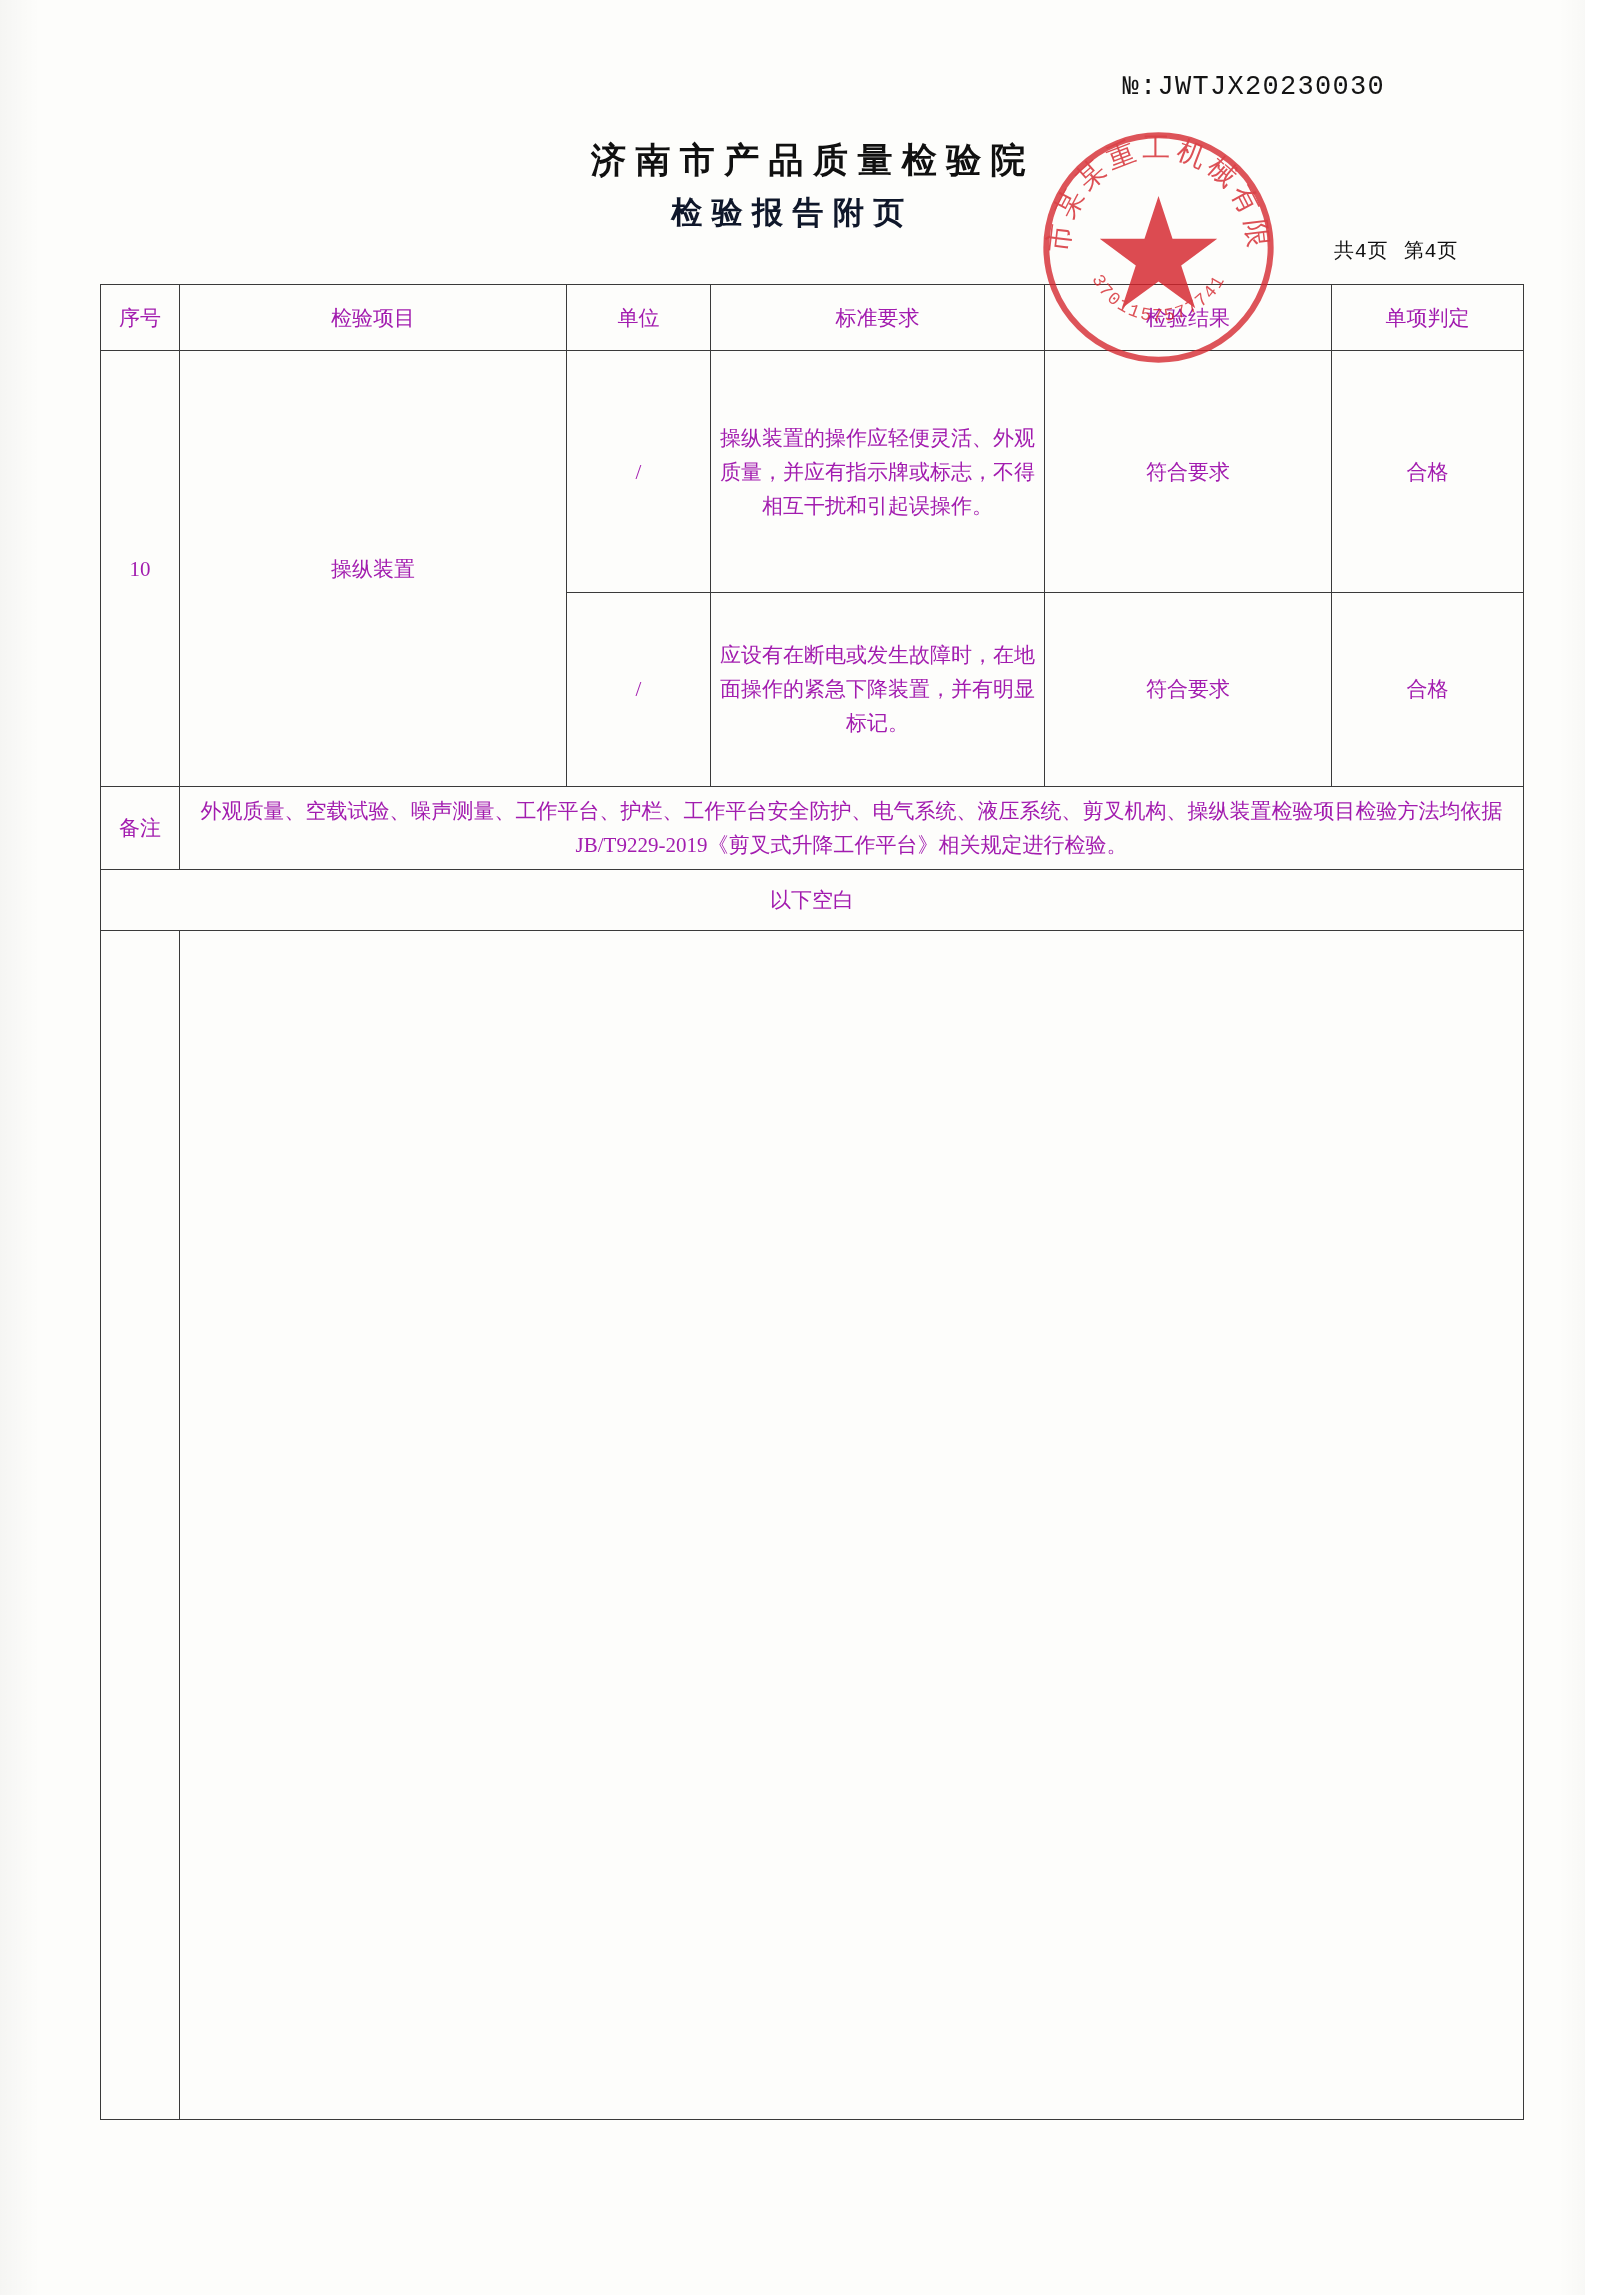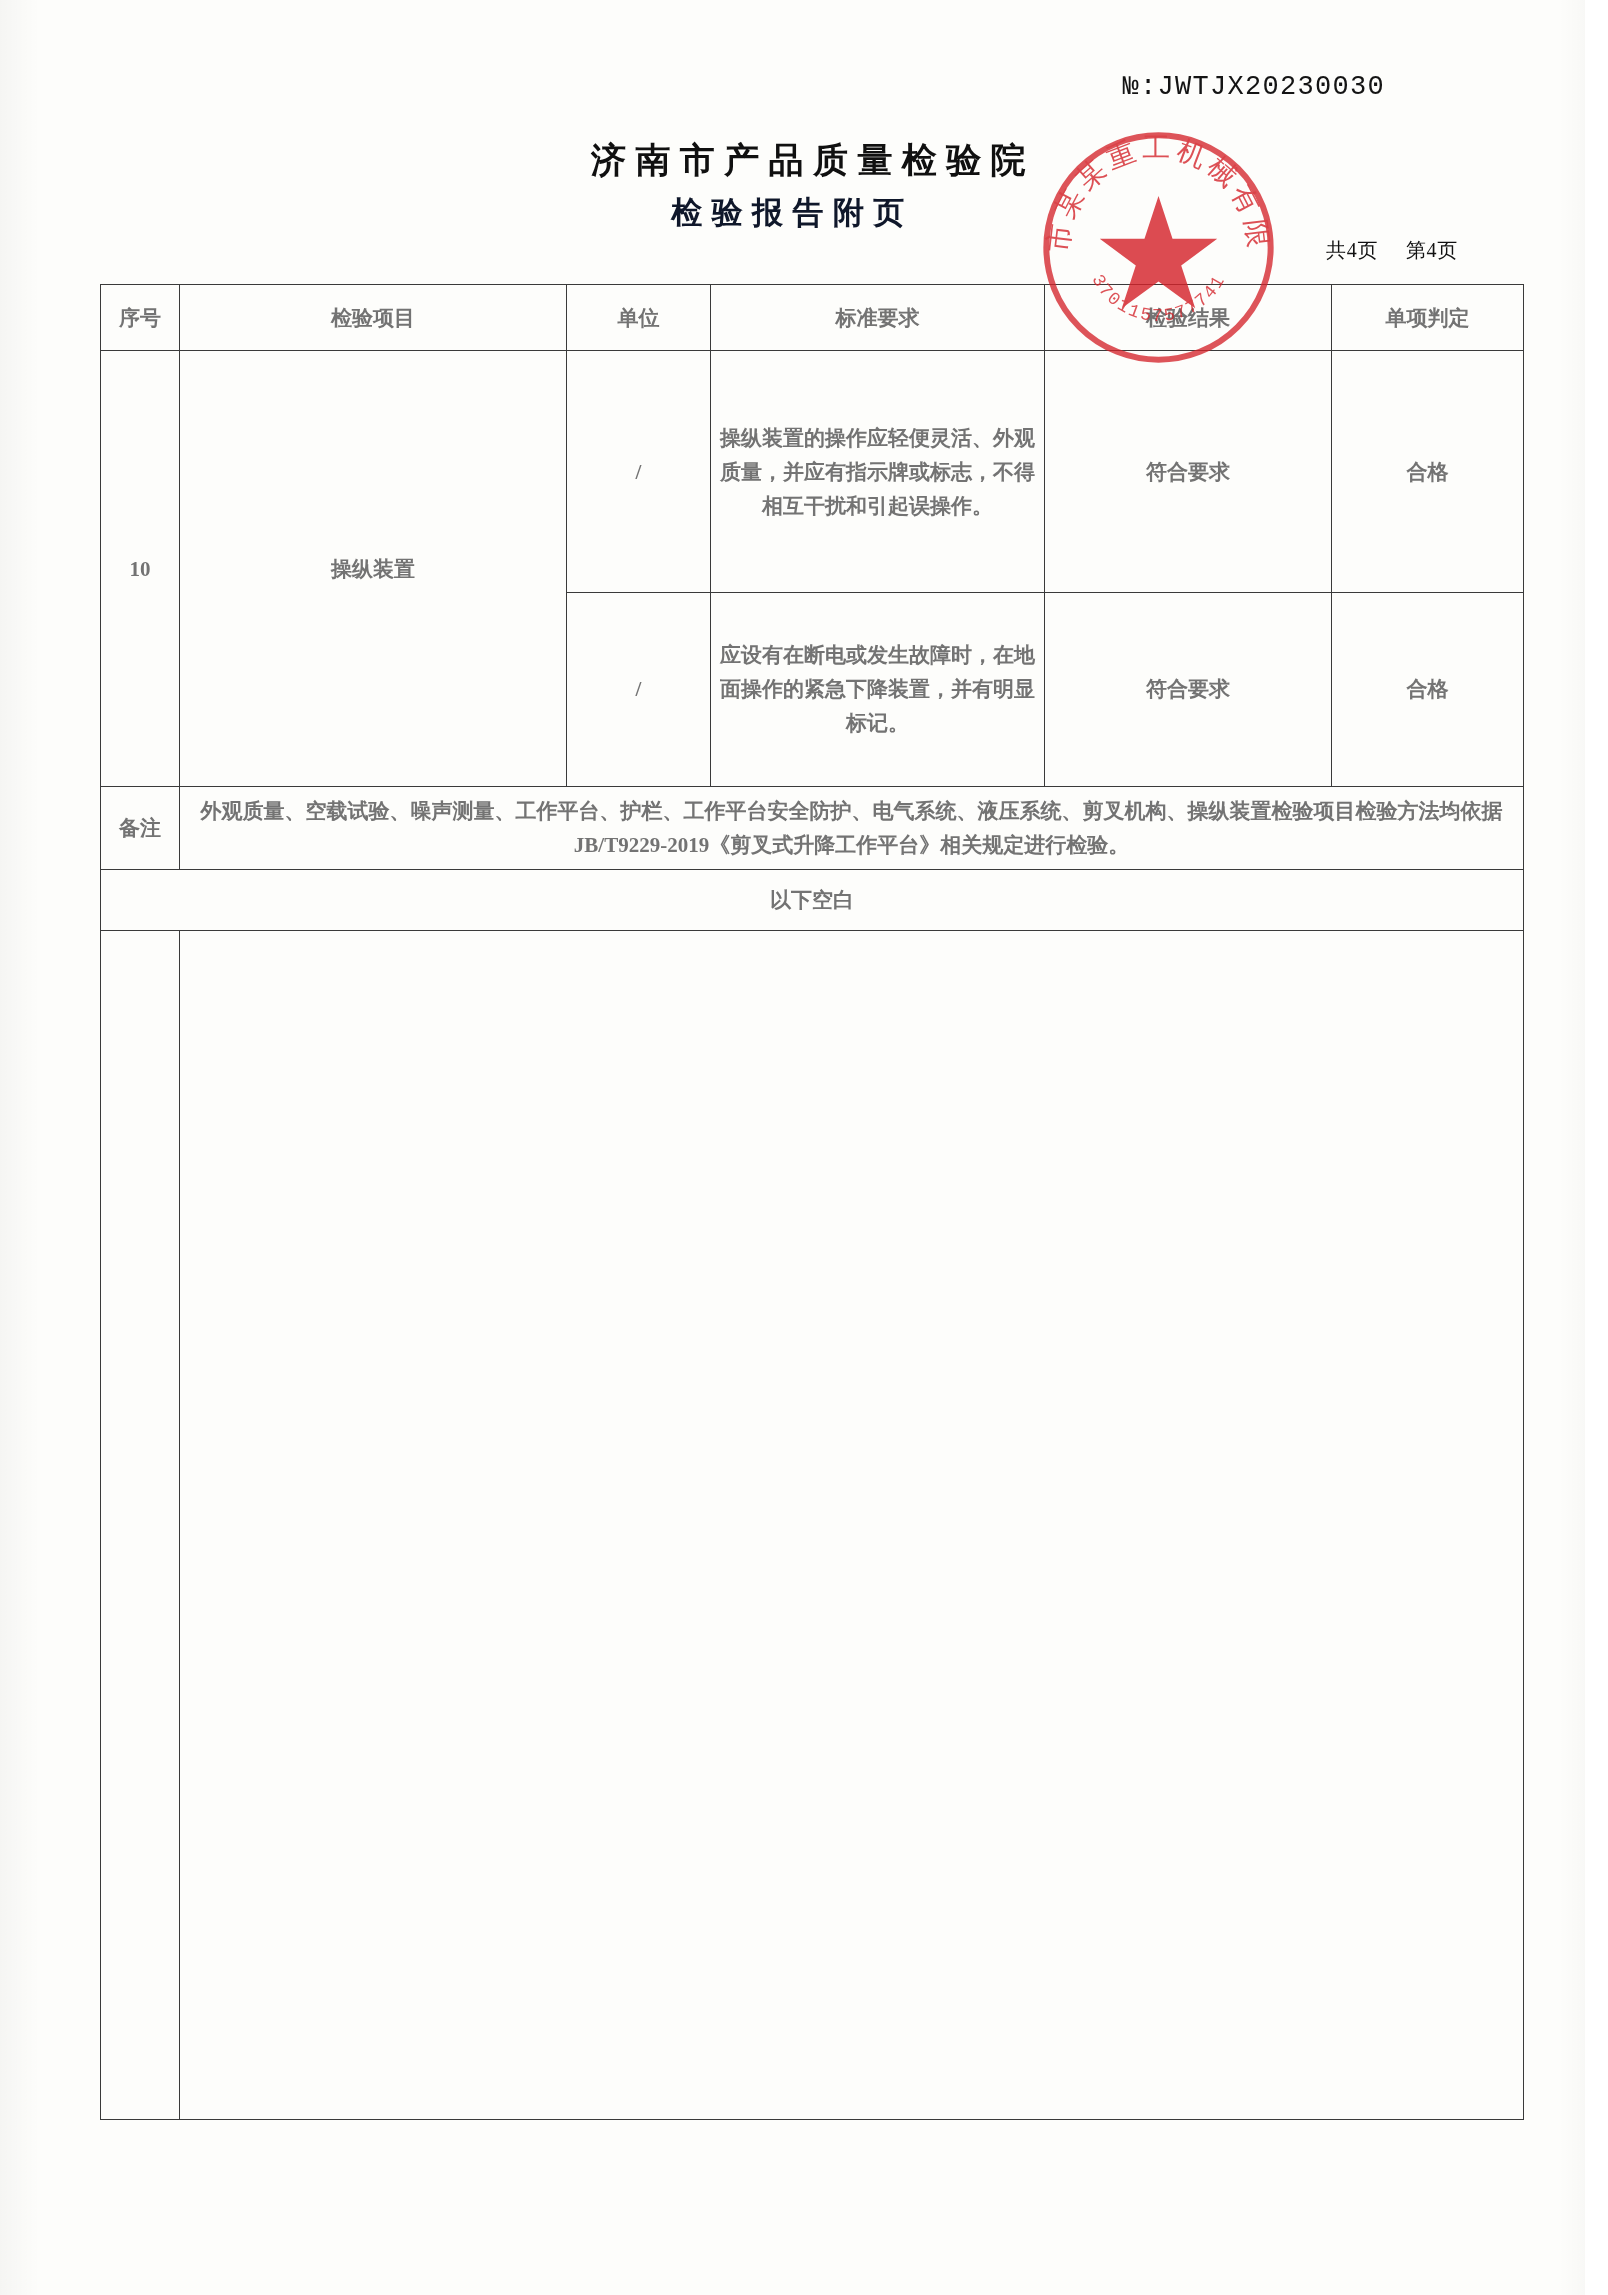--- a/index.html
+++ b/index.html
@@ -64,40 +64,40 @@
   }
   .page-count {
     position: absolute;
     top: 237px;
     right: 127px;
     font-size: 20px;
     color: #111;
     letter-spacing: 0.7px;
     white-space: nowrap;
   }
-  .page-count span { margin-left: 22px; }
+  .page-count span { margin-left: 10px; font-family: Liberation Mono, monospace; }
 
   
   table.report {
     position: absolute;
     left: 100px;
     top: 284px;
     width: 1423px;
     border-collapse: collapse;
     table-layout: fixed;
   }
   table.report td, table.report th {
     border: 1.3px solid #3a3a3a;
     padding: 6.7px 5.3px;
     vertical-align: middle;
     text-align: center;
     font-size: 21px;
     line-height: 1.62;
-    color: #737373;
-    font-weight: bold;
+    color: #a21caf;
+    font-weight: normal;
   }
   .col-no      { width: 79px; }
   .col-item    { width: 387px; }
   .col-unit    { width: 144px; }
   .col-req     { width: 334px; }
   .col-result  { width: 287px; }
   .col-judge   { width: 192px; }
 
   thead td { height: 52px; font-size: 21.4px; }
 

